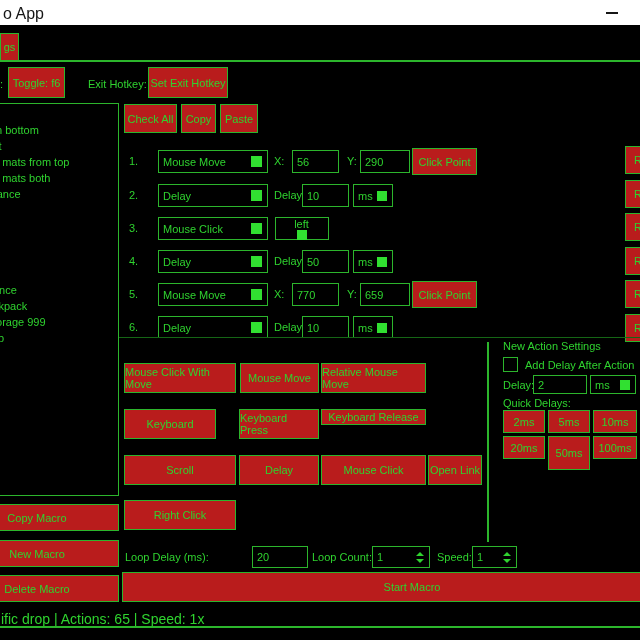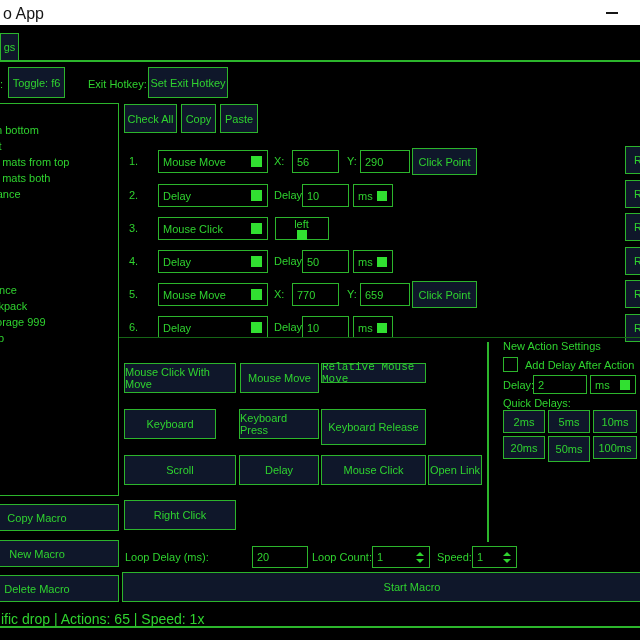--- a/index.html
+++ b/index.html
@@ -4,21 +4,21 @@
 <style>
   html,body{margin:0;padding:0;background:#000;}
   #app{position:relative;width:640px;height:640px;background:#000;overflow:hidden;
        font-family:"Liberation Sans",sans-serif;color:#2fd32f;}
   .abs{position:absolute;}
   
   .titlebar{left:0;top:0;width:640px;height:25px;background:#ffffff;color:#161616;}
   .title-text{left:3px;top:5px;font-size:16px;color:#161616;}
   .min-btn{left:606px;top:12px;width:12px;height:2px;background:#161616;}
   
-  .btn{background:#0f172a;border:1px solid #2cb52c;color:#2fd32f;font-size:11px;
+  .btn{background:#b91c1c;border:1px solid #2cb52c;color:#2fd32f;font-size:11px;
        display:flex;align-items:center;justify-content:center;box-sizing:border-box;}
   .box{background:#000;border:1px solid #2cb52c;color:#2fd32f;font-size:11px;
        display:flex;align-items:center;box-sizing:border-box;padding-left:4px;}
   .combo{background:#000;border:1px solid #2cb52c;color:#2fd32f;font-size:11px;
        display:flex;align-items:center;justify-content:space-between;box-sizing:border-box;
        padding-left:4px;padding-right:5px;}
   .sq{width:11px;height:11px;background:#31e031;flex:0 0 auto;}
   .lbl{font-size:11px;color:#2fd32f;white-space:nowrap;}
   .hline{background:#2cb52c;}
   .vline{background:#2cb52c;}
@@ -214,31 +214,31 @@
 
   <div class="abs" style="left:119px;top:337px;width:521px;height:1px;background:#156615;"></div>
   <div class="abs vline" style="left:487px;top:342px;width:2px;height:200px;"></div>
 
   <div class="abs btn" style="left:124px;top:363px;width:112px;height:30px;align-items:center;">
       <span>Mouse Click With Move</span>
     </div>
   <div class="abs btn" style="left:240px;top:363px;width:79px;height:30px;">
       <span>Mouse Move</span>
     </div>
-  <div class="abs btn" style="left:321px;top:363px;width:105px;height:20px;font-family:Liberation Mono, monospace;">
+  <div class="abs btn" style="left:321px;top:363px;width:105px;height:30px;">
       <span>Relative Mouse Move</span>
     </div>
 
   <div class="abs btn" style="left:124px;top:409px;width:92px;height:30px;">
       <span>Keyboard</span>
     </div>
   <div class="abs btn" style="left:239px;top:409px;width:80px;height:30px;">
       <span>Keyboard Press</span>
     </div>
-  <div class="abs btn" style="left:321px;top:409px;width:105px;height:36px;">
+  <div class="abs btn" style="left:321px;top:409px;width:105px;height:16px;">
       <span>Keyboard Release</span>
     </div>
 
   <div class="abs btn" style="left:124px;top:455px;width:112px;height:30px;">
       <span>Scroll</span>
     </div>
   <div class="abs btn" style="left:239px;top:455px;width:80px;height:30px;">
       <span>Delay</span>
     </div>
   <div class="abs btn" style="left:321px;top:455px;width:105px;height:30px;">
@@ -269,21 +269,21 @@
     </div>
   <div class="abs btn" style="left:548px;top:410px;width:42px;height:23px;">
       <span>5ms</span>
     </div>
   <div class="abs btn" style="left:593px;top:410px;width:44px;height:23px;">
       <span>10ms</span>
     </div>
   <div class="abs btn" style="left:503px;top:436px;width:42px;height:23px;">
       <span>20ms</span>
     </div>
-  <div class="abs btn" style="left:548px;top:436px;width:42px;height:26px;">
+  <div class="abs btn" style="left:548px;top:436px;width:42px;height:34px;">
       <span>50ms</span>
     </div>
   <div class="abs btn" style="left:593px;top:436px;width:44px;height:23px;">
       <span>100ms</span>
     </div>
 
   <div class="abs lbl" style="left:125px;top:551px;">Loop Delay (ms):</div>
   <div class="abs box" style="left:252px;top:546px;width:56px;height:22px;">
     <span>20</span>
   </div>

